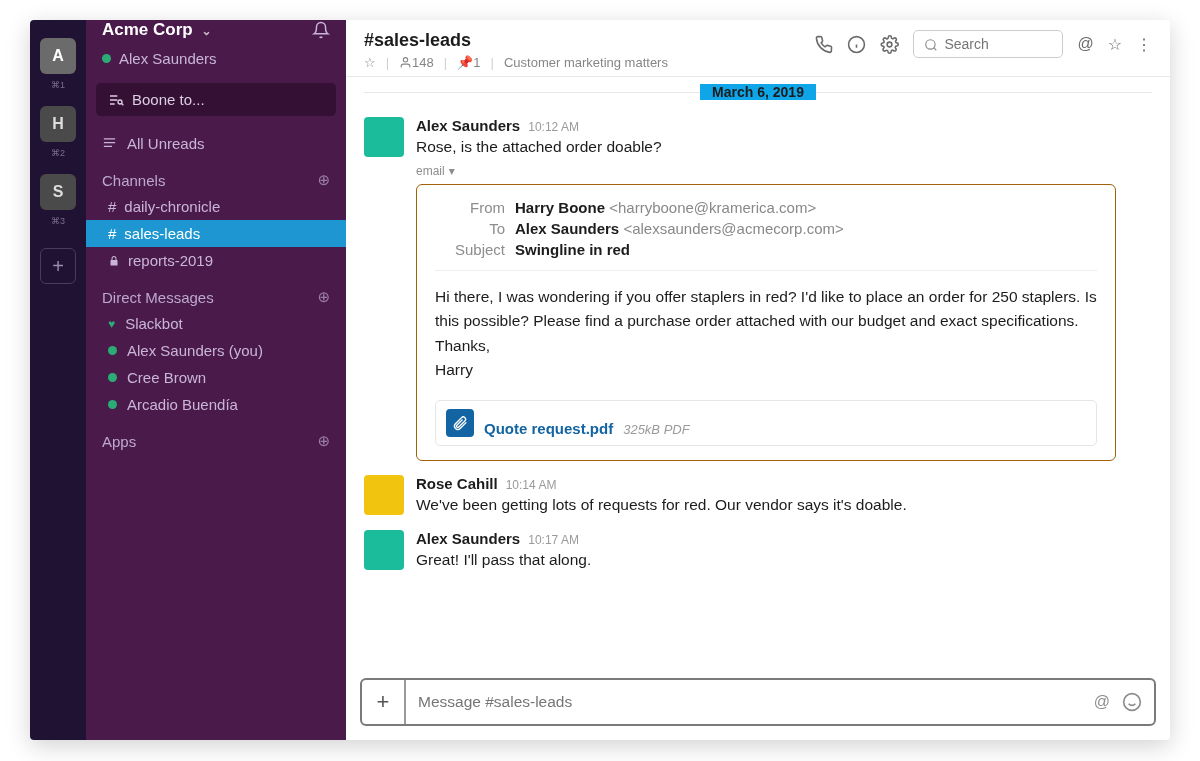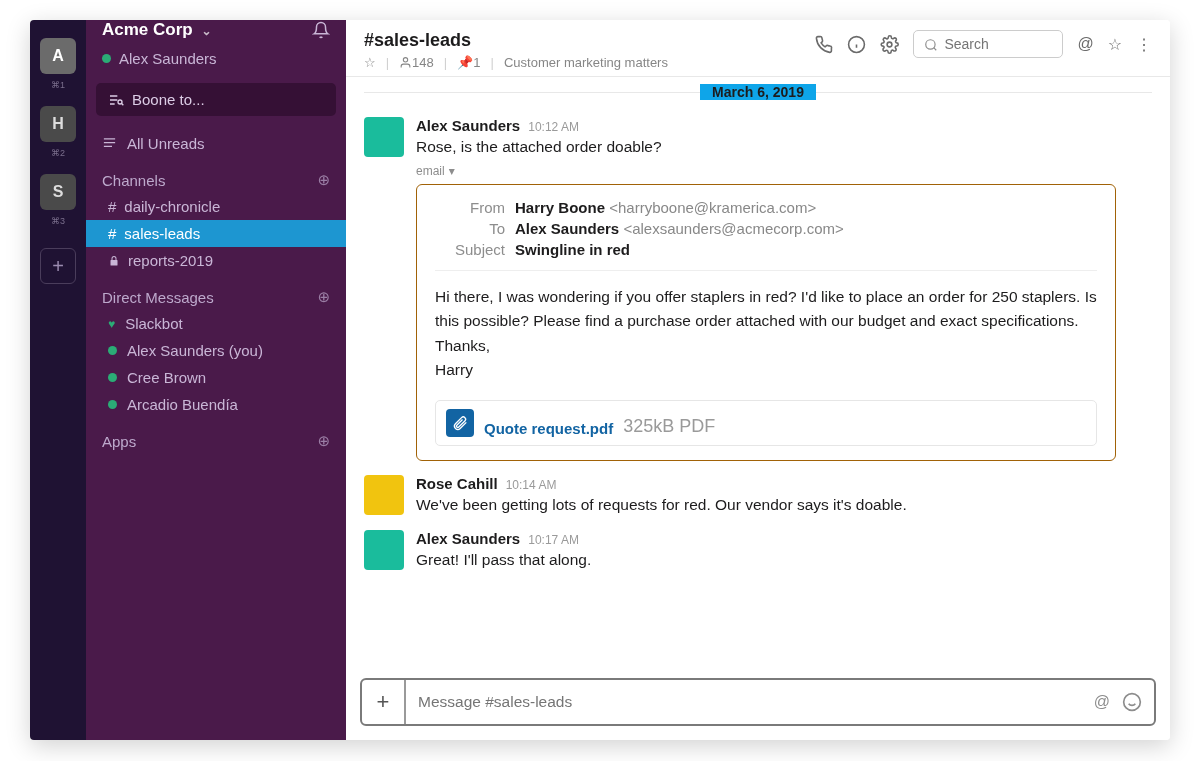--- a/index.html
+++ b/index.html
@@ -106,21 +106,21 @@
   .email-meta .lab{color:#8d8d8d;text-align:right;}
   .email-meta .addr{color:#888;}
   .email-meta .subj{font-weight:700;}
   .email-body{padding:14px 0 4px;font-size:15.5px;line-height:1.55;color:#1d1c1d;}
   .attach{
     margin-top:14px;border:1px solid #e6e6e6;border-radius:5px;padding:8px 10px;
     display:flex;align-items:flex-end;gap:10px;
   }
   .attach-icon{width:28px;height:28px;border-radius:4px;background:#1264a3;display:flex;align-items:center;justify-content:center;color:#fff;}
   .attach-name{color:#1264a3;font-weight:700;font-size:15px;}
-  .attach-meta{color:#9a9a9a;font-size:18px;}
+  .attach-meta{color:#9a9a9a;font-size:13px;font-style:italic;}
   
   .composer{
     margin:8px 14px 14px;
     border:2px solid #7a7a7a;border-radius:6px;
     display:flex;align-items:center;
     height:48px;
   }
   .composer .plus{
     width:44px;height:100%;display:flex;align-items:center;justify-content:center;
     border-right:2px solid #9a9a9a;color:#555;font-size:22px;

